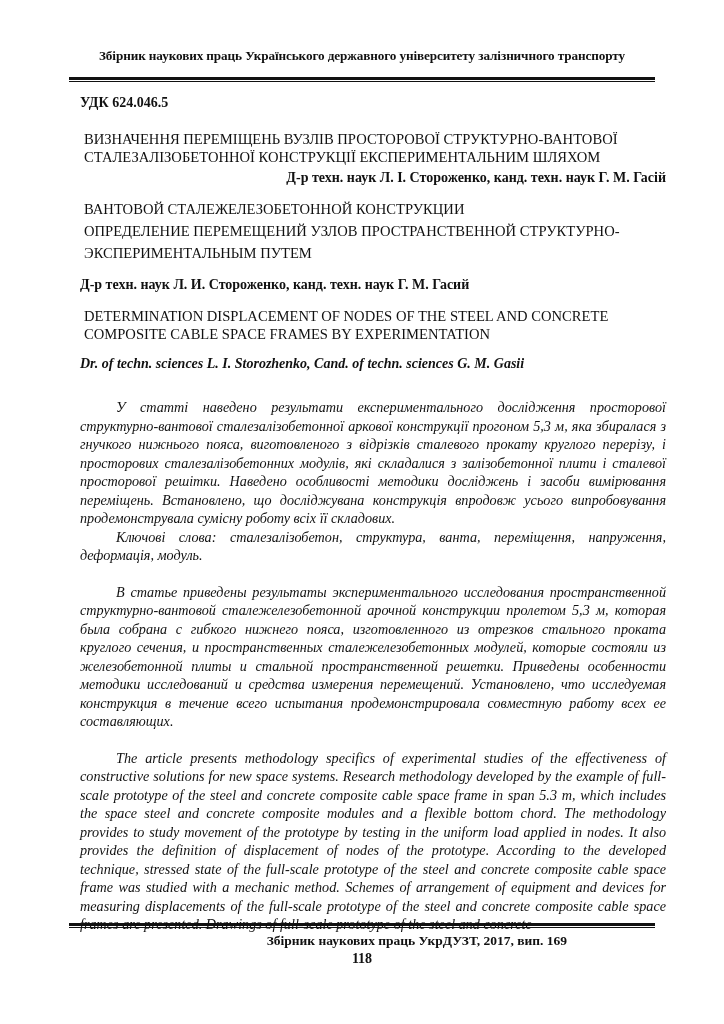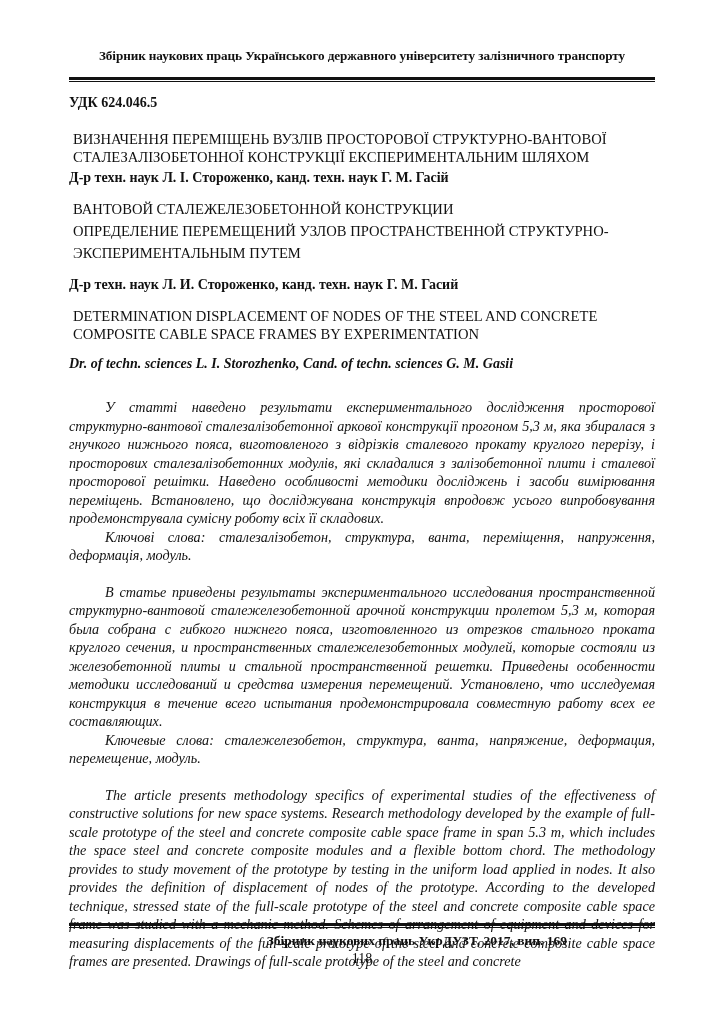--- a/index.html
+++ b/index.html
@@ -9,59 +9,58 @@
   .running-head { position: absolute; top: 48px; left: 0; width: 724px; text-align: center;
                   font-weight: bold; font-size: 13.2px; letter-spacing: -0.1px; }
   .rule { position: absolute; left: 69px; width: 586px; height: 5px; }
   .rule::before, .rule::after { content: ""; position: absolute; left: 0; right: 0; background: #111; }
   .rule.top { top: 77px; }
   .rule.top::before { top: 0; height: 2.5px; }
   .rule.top::after { top: 4px; height: 1px; }
   .rule.bottom { top: 923px; }
   .rule.bottom::before { top: 0; height: 2.5px; }
   .rule.bottom::after { top: 4px; height: 1px; }
-  .content { position: absolute; left: 69px; top: 95px; width: 586px; }
+  .content { position: absolute; left: 80px; top: 95px; width: 586px; }
   .udk { font-weight: bold; font-size: 14px; margin: 0; }
   .title { font-weight: normal; font-size: 14.6px; line-height: 18px; margin: 4px; }
   .authors { font-weight: bold; font-size: 14px; margin: 0; }
   .abstract { font-style: italic; font-size: 14.2px; line-height: 18.5px; text-align: justify; margin: 0; }
   .keywords { font-style: italic; font-size: 14.2px; line-height: 18.5px; text-align: justify; margin: 0; text-indent: 36px; }
   .kw-label { font-weight: normal; }
   .footer-journal { position: absolute; top: 933px; right: 69px; font-weight: bold; font-size: 13.5px; }
-  .page-number { position: absolute; top: 951px; left: 0; width: 724px; text-align: center; font-size: 14px; }
+  .page-number { position: absolute; top: 951px; left: 0; width: 724px; text-align: center; font-size: 14px; font-weight: bold; }
 </style>
 </head>
 <body>
 
 <div class="page">
 
   <div class="running-head">Збірник наукових праць Українського державного університету залізничного транспорту</div>
   <div class="rule top"></div>
 
   <div class="content">
     <p class="udk">УДК 624.046.5</p>
 
     <p class="title" style="margin-top:19px;">ВИЗНАЧЕННЯ ПЕРЕМІЩЕНЬ ВУЗЛІВ ПРОСТОРОВОЇ СТРУКТУРНО-ВАНТОВОЇ СТАЛЕЗАЛІЗОБЕТОННОЇ КОНСТРУКЦІЇ ЕКСПЕРИМЕНТАЛЬНИМ ШЛЯХОМ</p>
-    <p class="authors" style="">Д-р техн. наук Л. І. Стороженко, канд. техн. наук Г. М. Гасій</p>
+    <p class="authors" style="text-align:right;">Д-р техн. наук Л. І. Стороженко, канд. техн. наук Г. М. Гасій</p>
 
     <div style="margin-top:14px;">
       <p class="title">ВАНТОВОЙ СТАЛЕЖЕЛЕЗОБЕТОННОЙ КОНСТРУКЦИИ</p>
       <p class="title">ОПРЕДЕЛЕНИЕ ПЕРЕМЕЩЕНИЙ УЗЛОВ ПРОСТРАНСТВЕННОЙ СТРУКТУРНО-</p>
       <p class="title">ЭКСПЕРИМЕНТАЛЬНЫМ ПУТЕМ</p>
     </div>
     <p class="authors" style="margin-top:15px;">Д-р техн. наук Л. И. Стороженко, канд. техн. наук Г. М. Гасий</p>
 
     <p class="title" style="margin-top:14px;">DETERMINATION DISPLACEMENT OF NODES OF THE STEEL AND CONCRETE COMPOSITE CABLE SPACE FRAMES BY EXPERIMENTATION</p>
     <p class="authors" style="margin-top:13px;font-style:italic;">Dr. of techn. sciences L. I. Storozhenko, Cand. of techn. sciences G. M. Gasii</p>
 
     <p class="abstract" style="margin-top:26px; text-indent:36px;">У статті наведено результати експериментального дослідження просторової структурно-вантової сталезалізобетонної аркової конструкції прогоном 5,3 м, яка збиралася з гнучкого нижнього пояса, виготовленого з відрізків сталевого прокату круглого перерізу, і просторових сталезалізобетонних модулів, які складалися з залізобетонної плити і сталевої просторової решітки. Наведено особливості методики досліджень і засоби вимірювання переміщень. Встановлено, що досліджувана конструкція впродовж усього випробовування продемонструвала сумісну роботу всіх її складових.</p>
     <p class="keywords"><span class="kw-label">Ключові слова:</span> <span>сталезалізобетон, структура, ванта, переміщення, напруження, деформація, модуль.</span></p>
 
     <p class="abstract" style="margin-top:18px; text-indent:36px;">В статье приведены результаты экспериментального исследования пространственной структурно-вантовой сталежелезобетонной арочной конструкции пролетом 5,3 м, которая была собрана с гибкого нижнего пояса, изготовленного из отрезков стального проката круглого сечения, и пространственных сталежелезобетонных модулей, которые состояли из железобетонной плиты и стальной пространственной решетки. Приведены особенности методики исследований и средства измерения перемещений. Установлено, что исследуемая конструкция в течение всего испытания продемонстрировала совместную работу всех ее составляющих.</p>
-    <p class="keywords"><span class="kw-label">Ключевые слова:</span> <span>сталежелезобетон, структура, ванта, напряжение, деформация, перемещение, модуль.</span></p>
 
     <p class="abstract" style="margin-top:18px; text-indent:36px;">The article presents methodology specifics of experimental studies of the effectiveness of constructive solutions for new space systems. Research methodology developed by the example of full-scale prototype of the steel and concrete composite cable space frame in span 5.3 m, which includes the space steel and concrete composite modules and a flexible bottom chord. The methodology provides to study movement of the prototype by testing in the uniform load applied in nodes. It also provides the definition of displacement of nodes of the prototype. According to the developed technique, stressed state of the full-scale prototype of the steel and concrete composite cable space frame was studied with a mechanic method. Schemes of arrangement of equipment and devices for measuring displacements of the full-scale prototype of the steel and concrete composite cable space frames are presented. Drawings of full-scale prototype of the steel and concrete</p>
   </div>
 
   <div class="rule bottom"></div>
   <div class="footer-journal">Збірник наукових праць УкрДУЗТ, 2017, вип. 169</div>
   <div class="page-number">118</div>
 
 </div>
 

